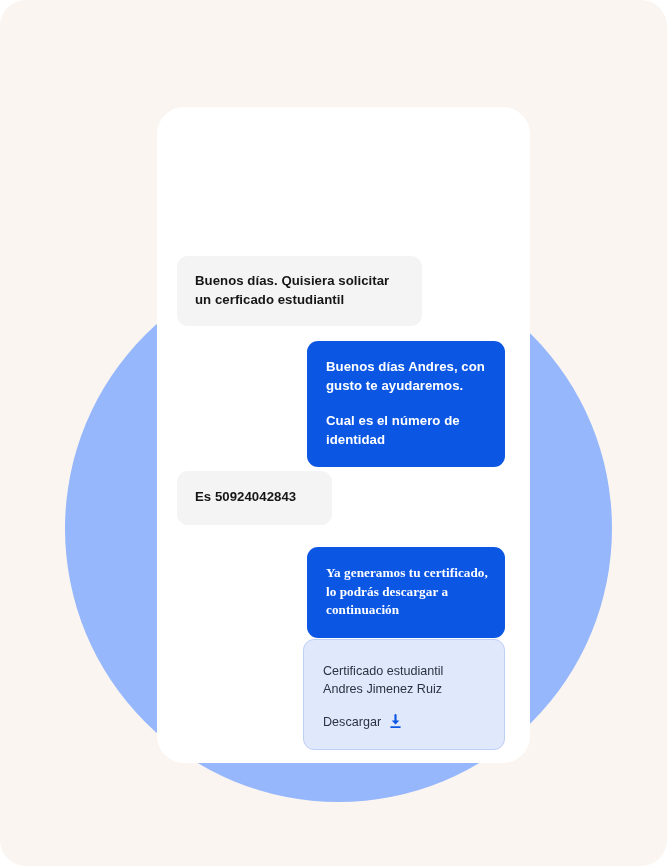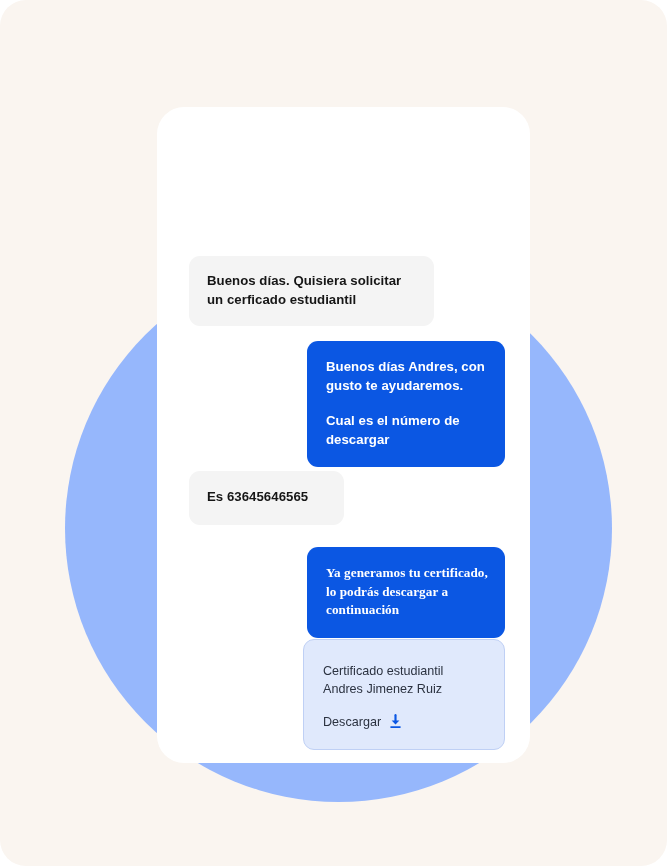--- a/index.html
+++ b/index.html
@@ -56,21 +56,21 @@
     top: 0;
     width: 373px;
     height: 656px;
   }
 
   
   .msg-row {
     position: absolute;
     display: flex;
   }
-  .msg-row.left  { left: 32px;  justify-content: center; }
+  .msg-row.left  { left: 20px;  justify-content: center; }
   .msg-row.right { right: 25px; justify-content: flex-end; }
 
   .bubble {
     box-sizing: border-box;
     border-radius: 11px;
     font-size: 13.2px;
     line-height: 18.5px;
     letter-spacing: 0.05px;
   }
 
@@ -157,27 +157,27 @@
 
       <div class="msg-row left" id="msg-1">
         <div class="bubble incoming">
           <p>Buenos días. Quisiera solicitar un cerficado estudiantil</p>
         </div>
       </div>
 
       <div class="msg-row right" id="msg-2">
         <div class="bubble outgoing">
           <p>Buenos días Andres, con gusto te ayudaremos.</p>
-          <p>Cual es el número de descargar</p>
+          <p>Cual es el número de identidad</p>
         </div>
       </div>
 
       <div class="msg-row left" id="msg-3">
         <div class="bubble incoming">
-          <p>Es 63645646565</p>
+          <p>Es 50924042843</p>
         </div>
       </div>
 
       <div class="msg-row right" id="msg-4">
         <div class="bubble outgoing">
           <p>Ya generamos tu certificado, lo podrás descargar a continuación</p>
         </div>
       </div>
 
       <div class="msg-row right" id="msg-5">

